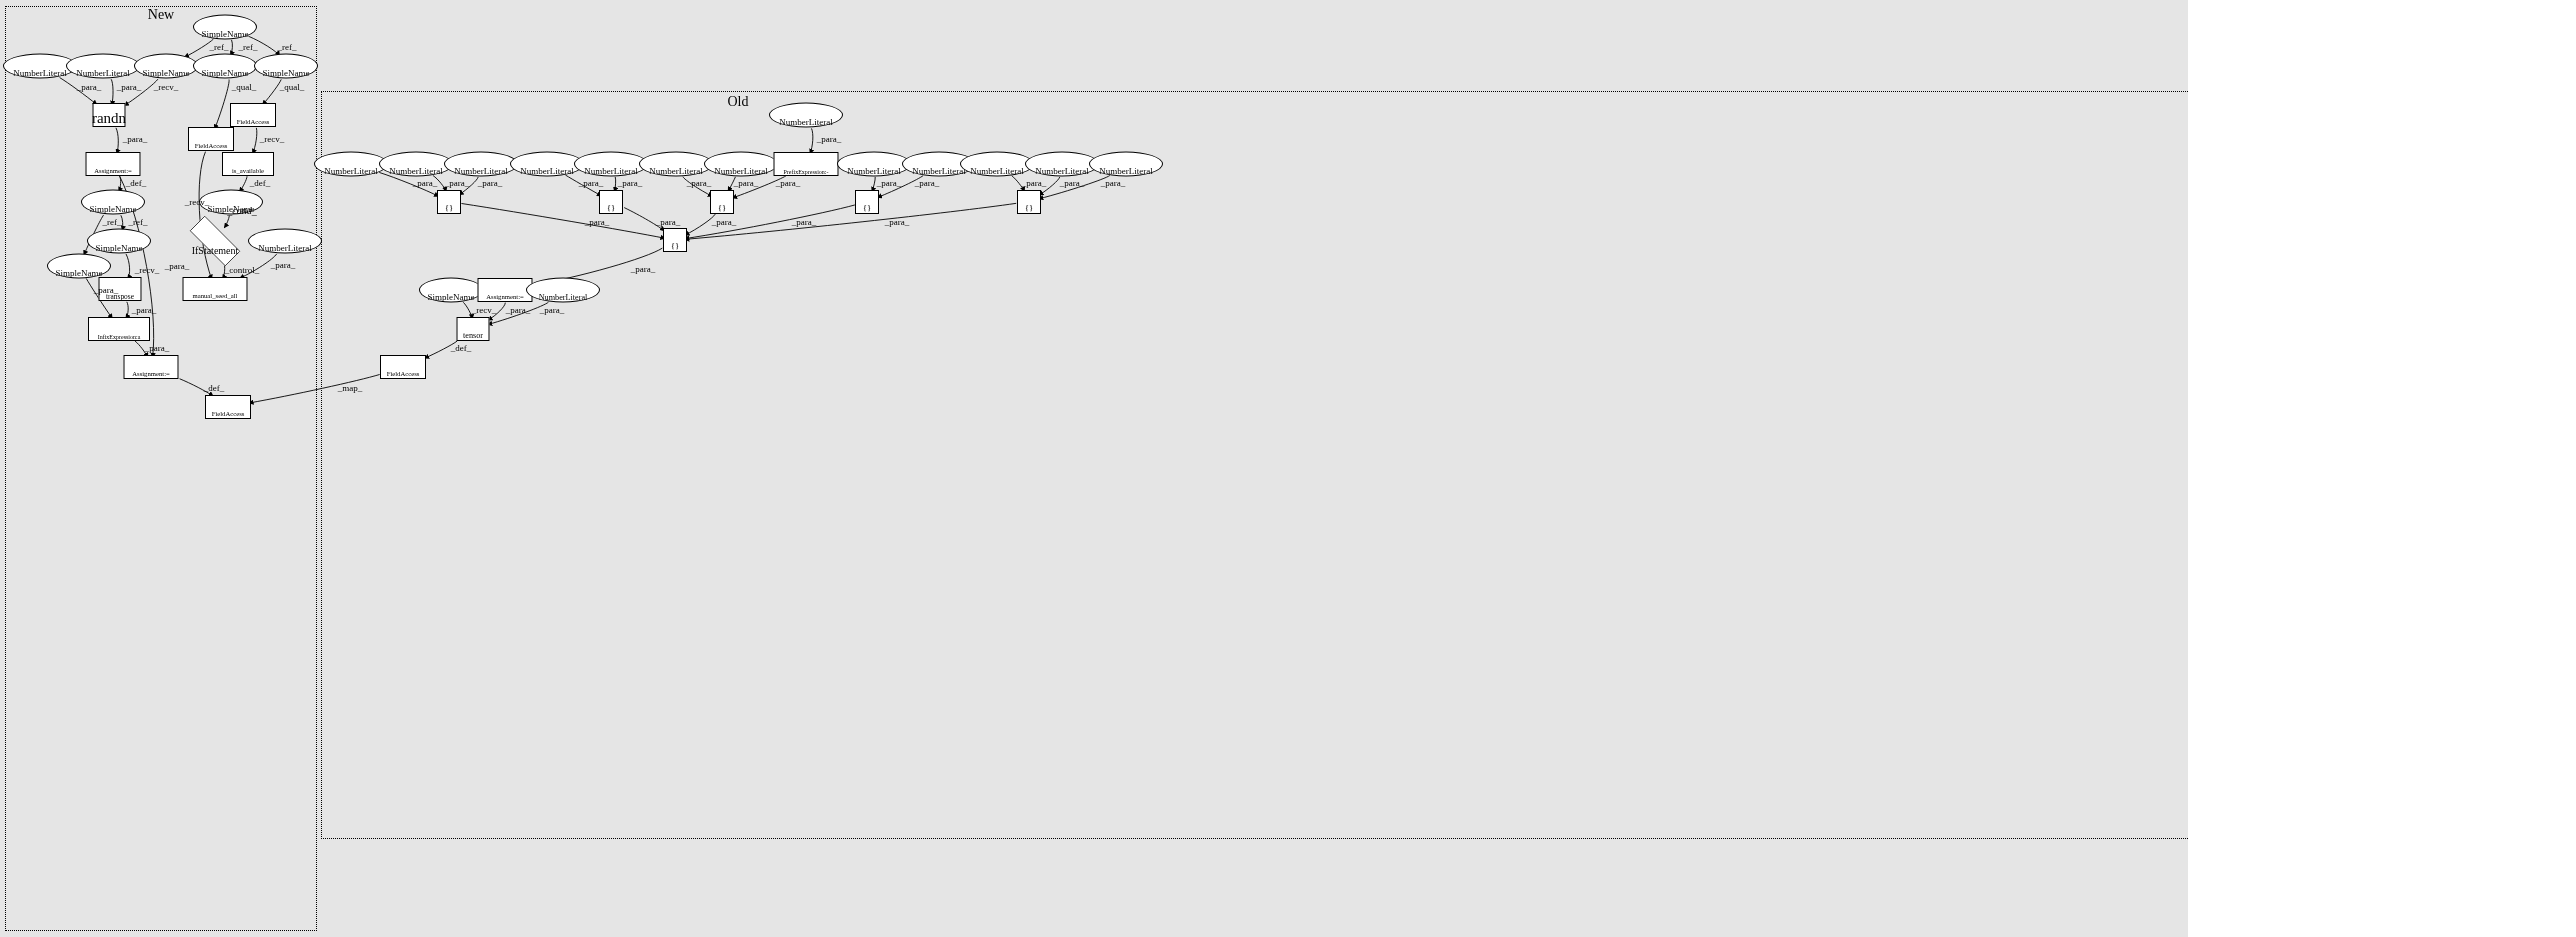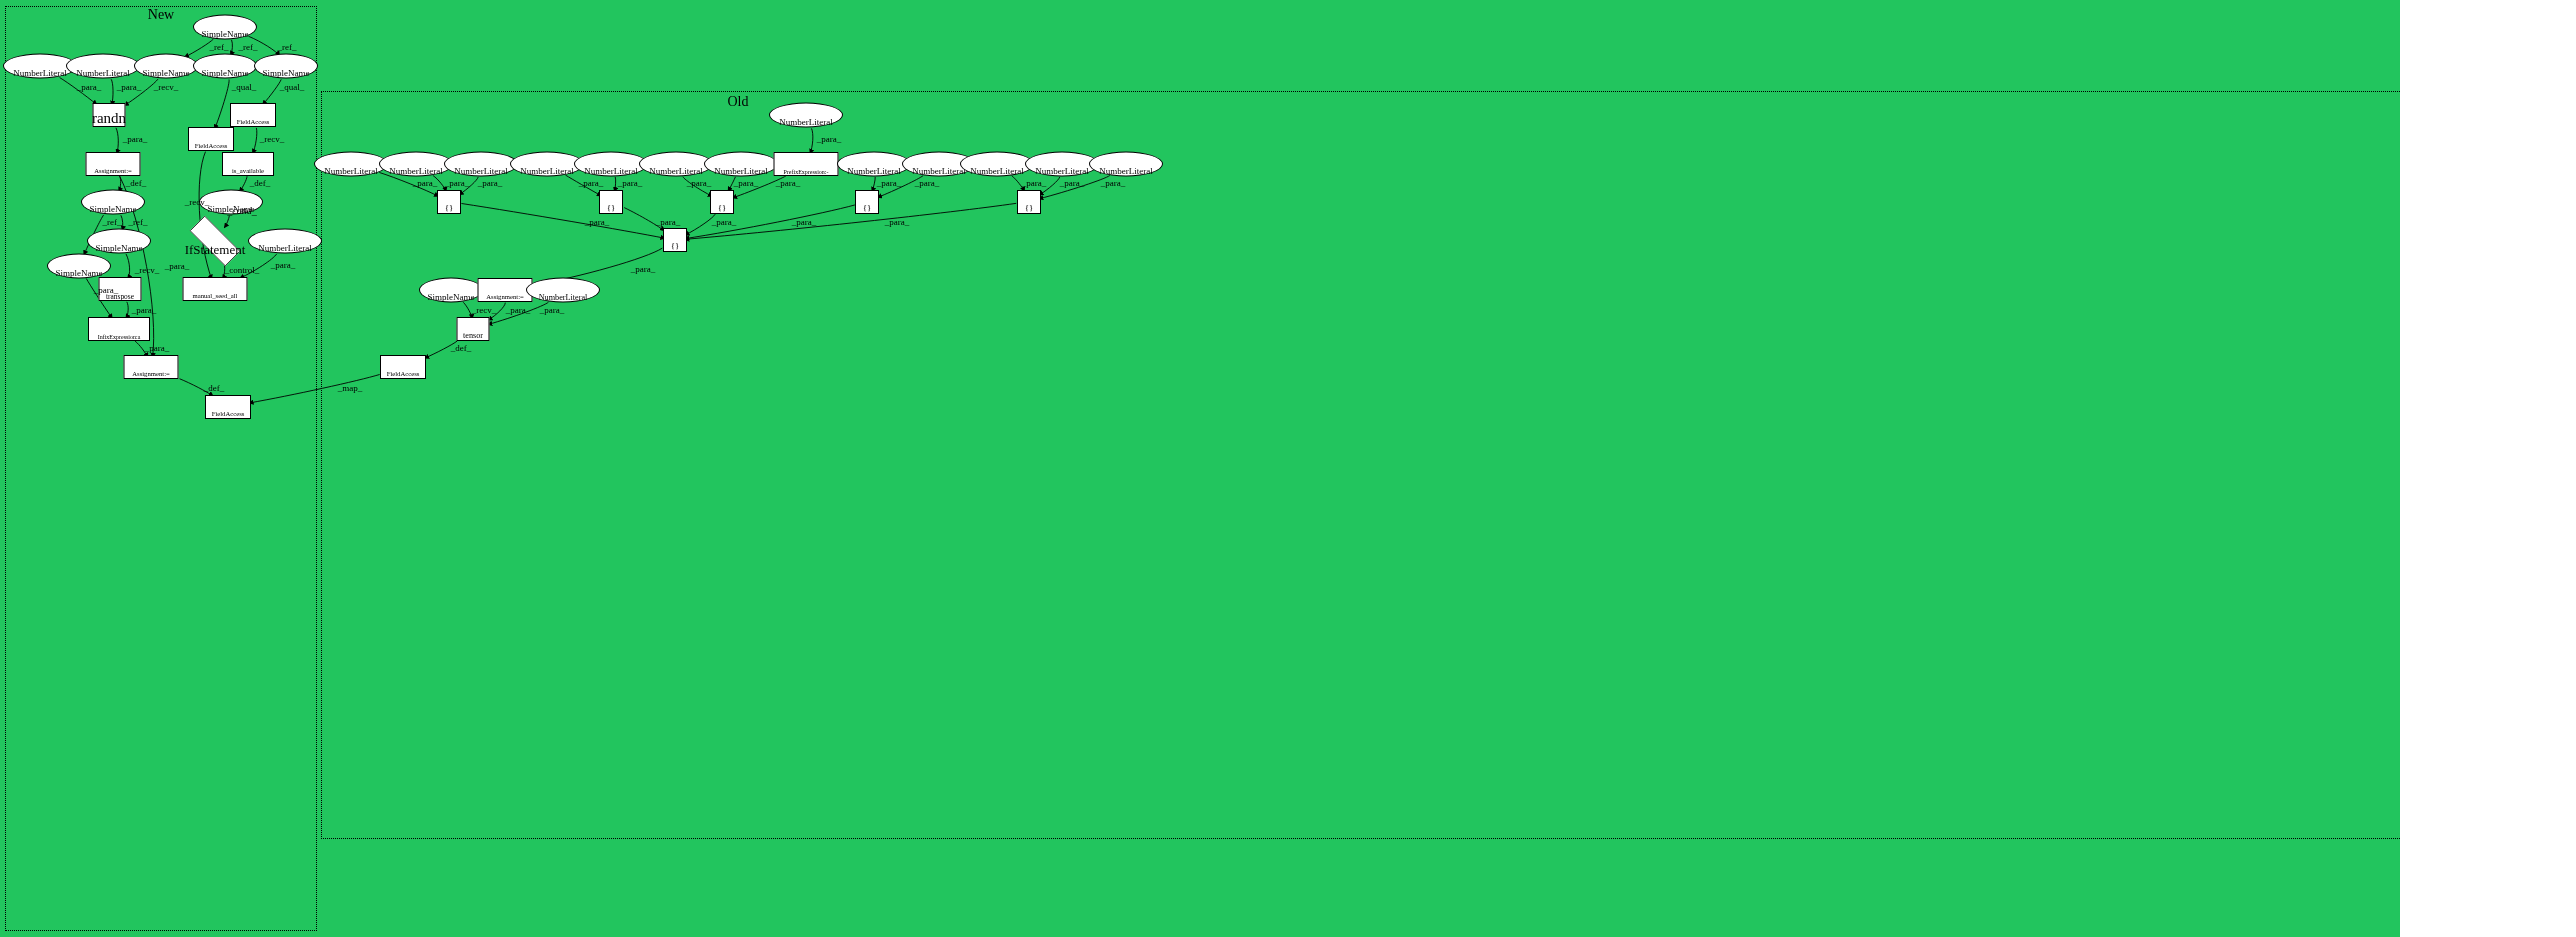--- a/index.html
+++ b/index.html
@@ -1,17 +1,17 @@
 <!DOCTYPE html>
 <html style="font-size:12px"><head>
 <meta charset="utf-8">
 <style>
   html,body{margin:0;padding:0;background:#ffffff;}
   body{font-family:"Liberation Serif", serif;}
-  #canvas{position:relative;width:2400px;height:937px;background:#22c55e;overflow:hidden;}
+  #canvas{position:relative;width:2188px;height:937px;background:#e5e5e5;overflow:hidden;}
   svg#edges{position:absolute;left:0;top:0;width:2576px;height:937px;pointer-events:none;}
   .cluster{position:absolute;border:1.5px dotted #000;box-sizing:border-box;}
   .cluster-label{position:absolute;font-size:14px;color:#000;white-space:nowrap;transform:translateX(-50%);}
   .node{position:absolute;box-sizing:border-box;display:flex;align-items:flex-end;justify-content:center;
         color:#000;background:#fff;white-space:nowrap;transform:translate(-50%,-50%);}
   .node.ellipse{border:1.2px solid #000;border-radius:50%;}
   .node.box{border:1.2px solid #000;}
   .node .lbl{line-height:1;}
   .node.diamond{border:none;background:transparent;}
   .diamond .dshape{position:absolute;left:0;top:0;width:100%;height:100%;
@@ -124,21 +124,21 @@
       </div>
       <div class="node ellipse" style="left: 113px; top: 202px; width: 64px; height: 25px; font-size: 9px;">
         <span class="lbl">SimpleName</span>
       </div>
       <div class="node ellipse" style="left: 231px; top: 202px; width: 64px; height: 25px; font-size: 9px;">
         <span class="lbl">SimpleName</span>
       </div>
       <div class="node ellipse" style="left: 119px; top: 241px; width: 64px; height: 25px; font-size: 9px;">
         <span class="lbl">SimpleName</span>
       </div>
-      <div class="node diamond" style="left: 215px; top: 241px; width: 71px; height: 30px; font-size: 13px;">
+      <div class="node diamond" style="left: 215px; top: 241px; width: 71px; height: 30px; font-size: 10px;">
         <div class="dshape"></div>
         <span class="lbl">IfStatement</span>
       </div>
       <div class="node ellipse" style="left: 285px; top: 241px; width: 74px; height: 25px; font-size: 9px;">
         <span class="lbl">NumberLiteral</span>
       </div>
       <div class="node ellipse" style="left: 79px; top: 266px; width: 64px; height: 25px; font-size: 9px;">
         <span class="lbl">SimpleName</span>
       </div>
       <div class="node box" style="left: 120px; top: 289px; width: 43px; height: 24px; font-size: 7.4px;">

